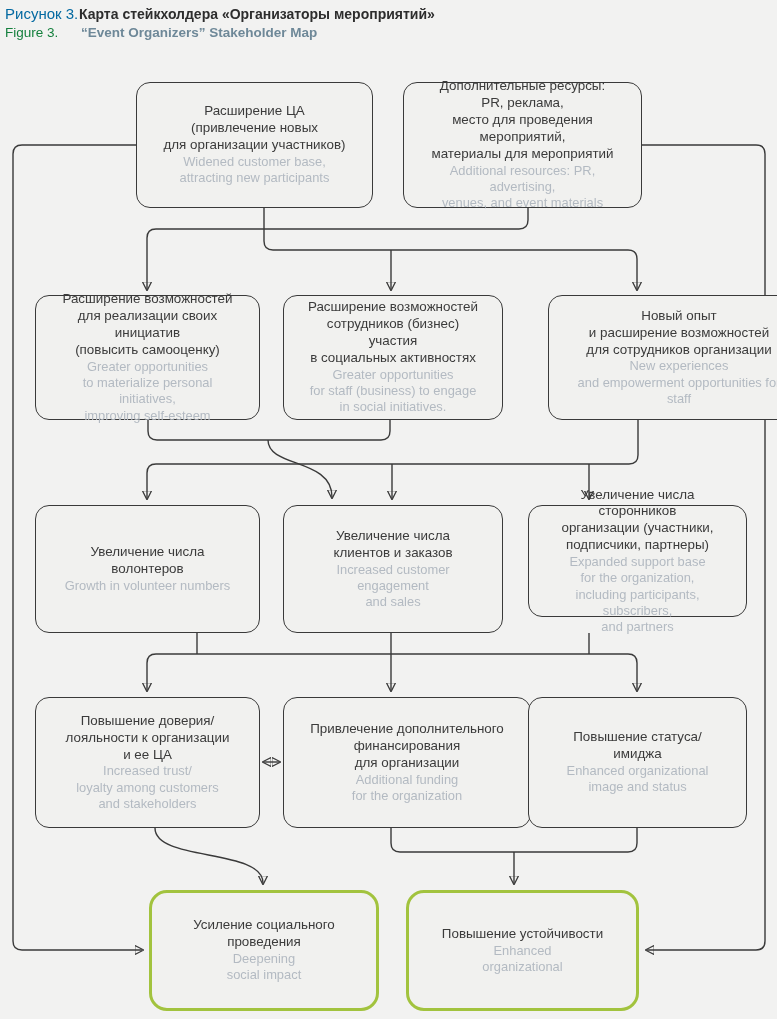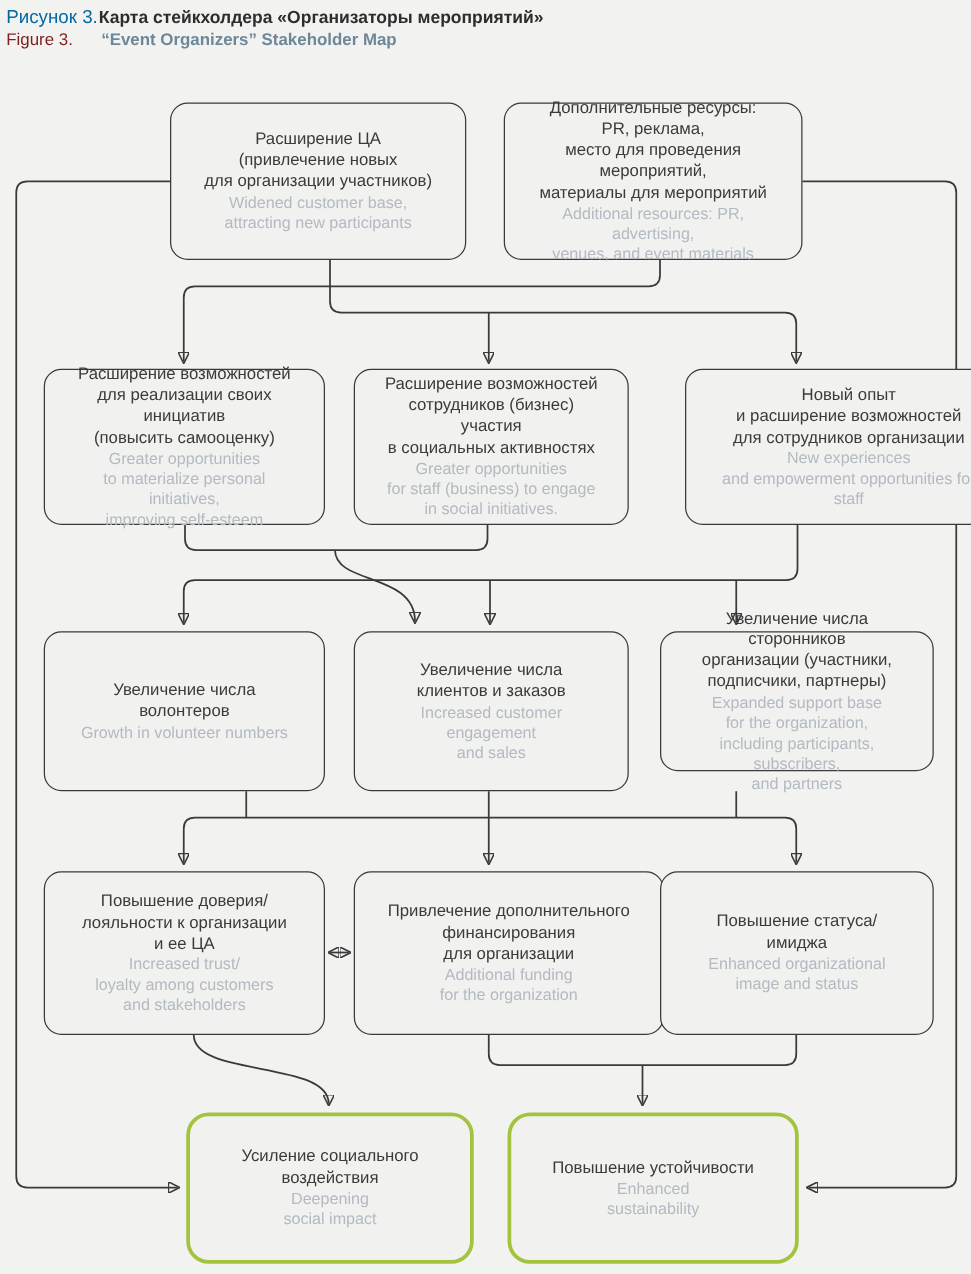--- a/index.html
+++ b/index.html
@@ -9,21 +9,21 @@
     font-family:"Liberation Sans","DejaVu Sans",sans-serif;
     -webkit-font-smoothing:antialiased;
   }
   .stage{position:relative;width:777px;height:1019px;overflow:hidden;}
 
   
   .caption{position:absolute;left:5px;top:5px;z-index:3;}
   .cap-row{white-space:nowrap;}
   .cap-label-ru{display:inline-block;width:74px;font-size:15px;color:#0369a1;}
   .cap-title-ru{font-size:14px;font-weight:bold;color:#2d2d2d;}
-  .cap-label-en{display:inline-block;width:76px;font-size:13.5px;color:#7f1d1d;}
+  .cap-label-en{display:inline-block;width:76px;font-size:13.5px;color:#15803d;}
   .cap-title-en{font-size:13.5px;font-weight:bold;color:#6e8898;}
 
   
   svg.connectors{position:absolute;left:0;top:0;z-index:1;pointer-events:none;}
   svg.connectors path{fill:none;stroke:#3a3a3a;stroke-width:1.4;}
 
   
   .node{
     position:absolute;z-index:2;box-sizing:border-box;
     display:flex;flex-direction:column;justify-content:center;align-items:center;
@@ -173,24 +173,24 @@
 
   <div class="node" style="left:528px;top:697px;width:219px;height:131px;">
     <span class="ru">Повышение статуса/
 имиджа</span>
     <span class="en">Enhanced organizational
 image and status</span>
   </div>
 
   <div class="node outcome" style="left:149px;top:890px;width:230px;height:121px;">
     <span class="ru">Усиление социального
-воздействия</span>
+проведения</span>
     <span class="en">Deepening
 social impact</span>
   </div>
 
   <div class="node outcome" style="left:406px;top:890px;width:233px;height:121px;">
     <span class="ru">Повышение устойчивости</span>
     <span class="en">Enhanced
-sustainability</span>
+organizational</span>
   </div>
 
 </div>
 
 </body></html>

